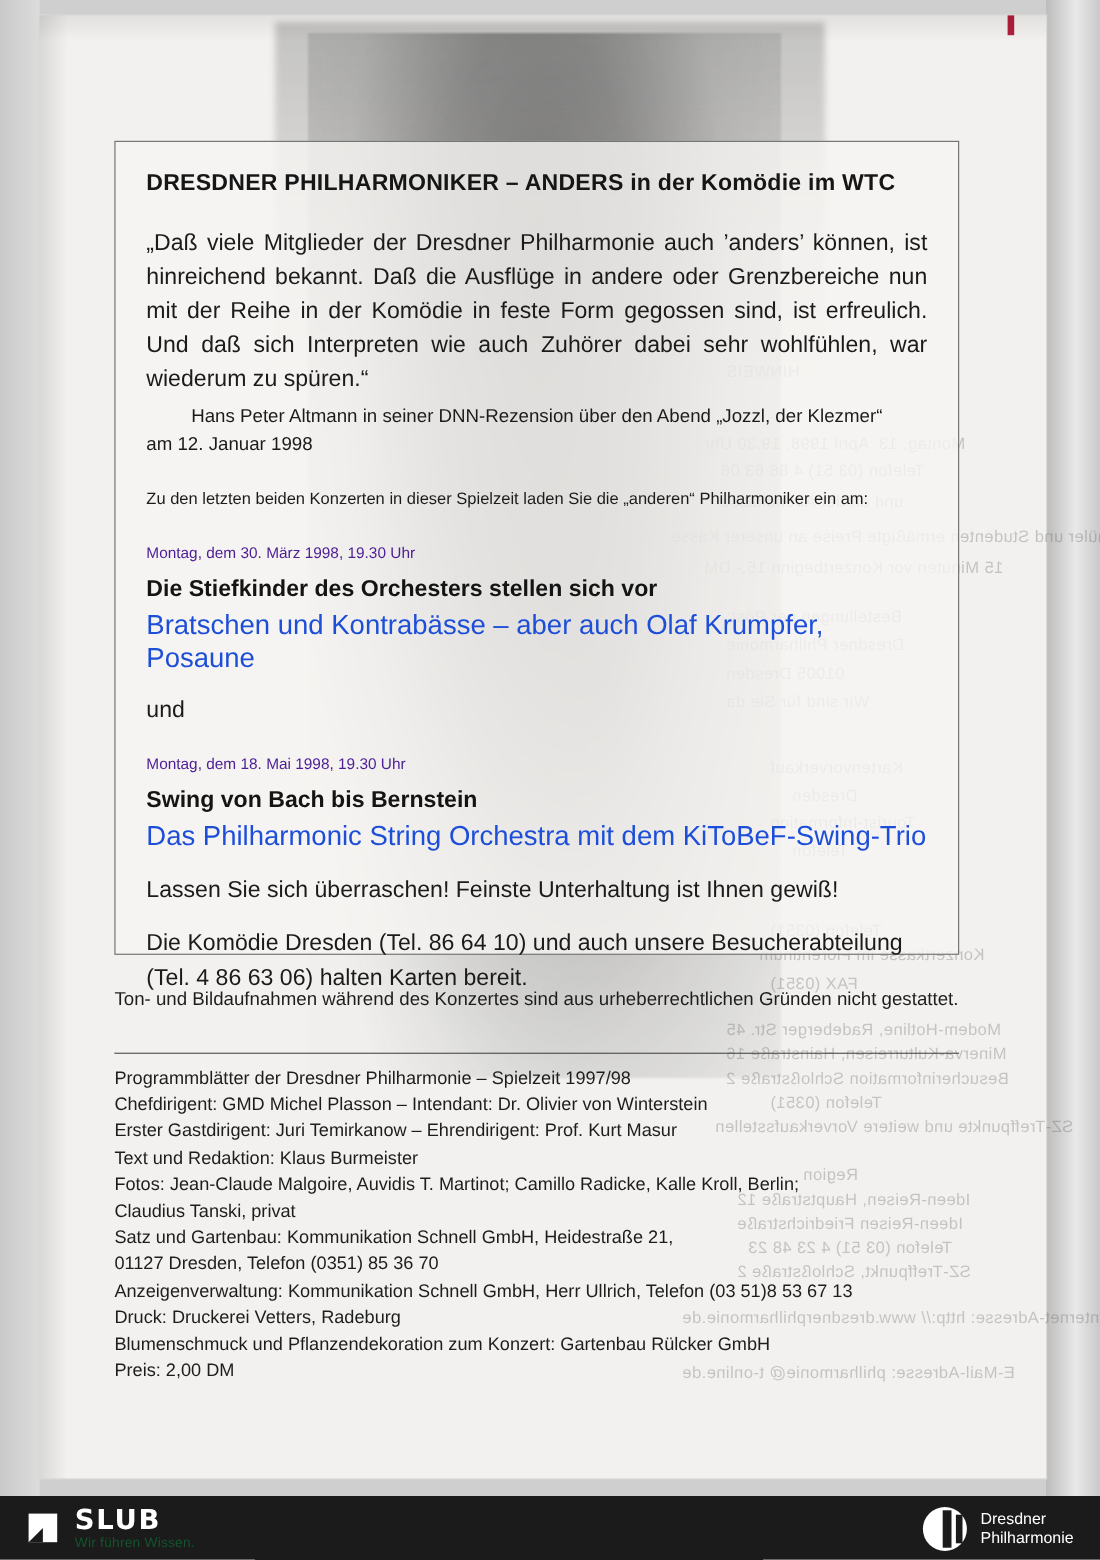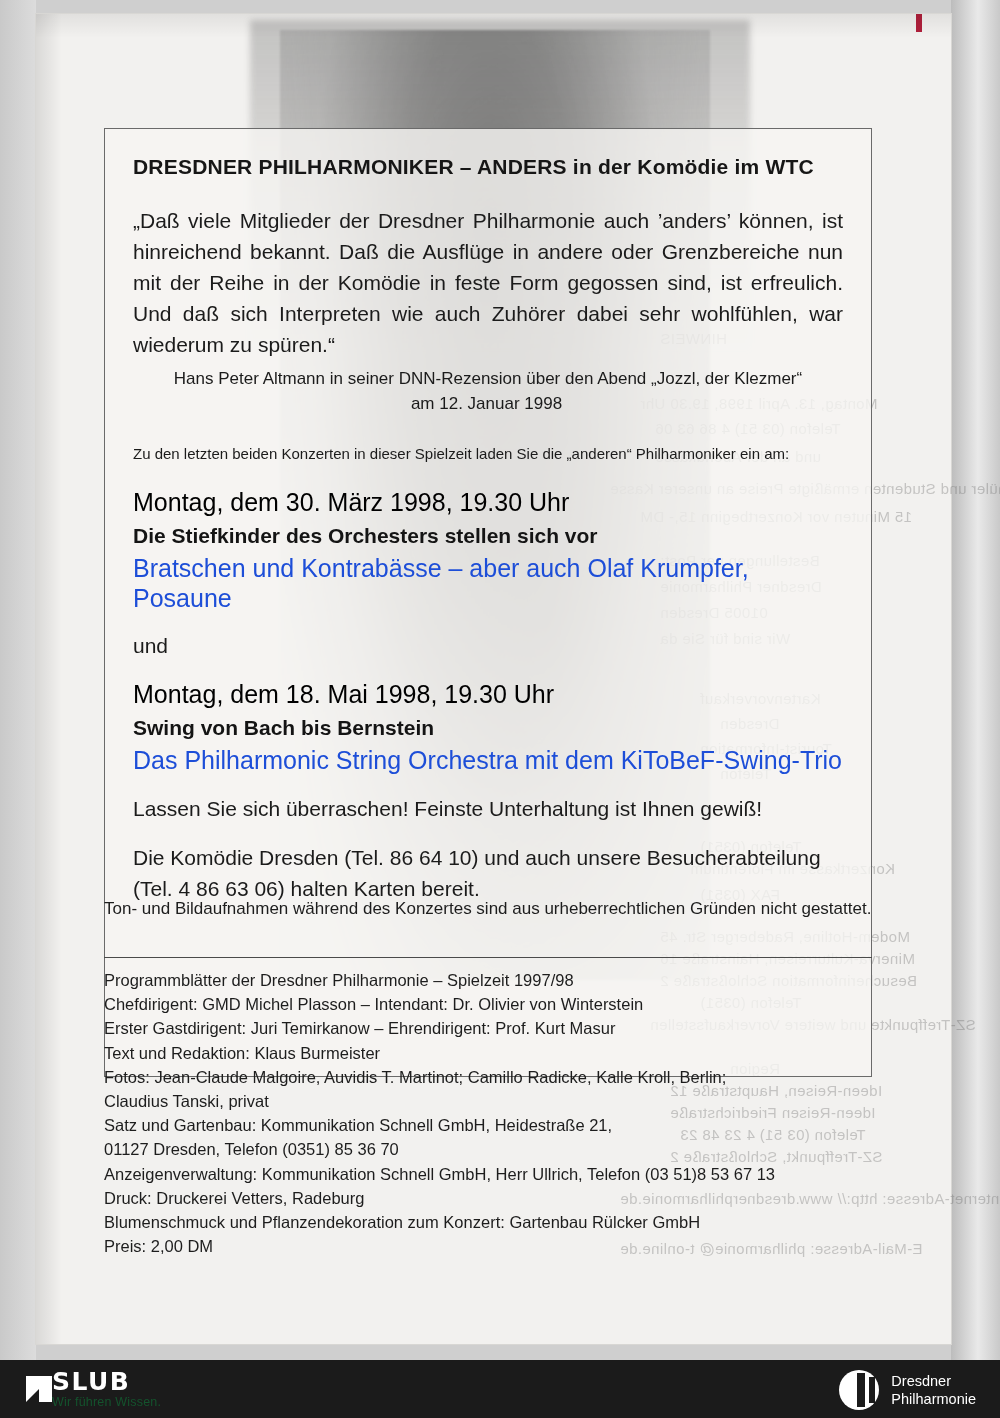--- a/index.html
+++ b/index.html
@@ -85,21 +85,21 @@
     letter-spacing: 0.4px;
     white-space: nowrap;
     pointer-events: none;
     transform: scaleX(-1);
   }
 
   
   .frame {
     position: absolute;
     left: 104px; top: 128px;
-    width: 768px; height: 949px;
+    width: 768px; height: 740px;
     border: 1px solid #6a6a6a;
     background: rgba(246,245,243,0.80);
     box-sizing: border-box;
   }
   .frame-inner {
     padding: 26px 28px 0 28px;
   }
   .headline {
     font-weight: bold;
     font-size: 21px;
@@ -118,33 +118,33 @@
     font-size: 17px;
     line-height: 25px;
     color: #1b1b1b;
     text-align: center;
     margin: 6px 0 0 0;
   }
   .quote-date {
     font-size: 17px;
     line-height: 25px;
     color: #1b1b1b;
-    text-align: center;
+    text-align: left;
     margin: 0 3px 22px 0;
   }
   .para {
     font-size: 15px;
     line-height: 31px;
     color: #1b1b1b;
     margin: 0 0 18px 0;
   }
   .date-line {
-    font-size: 25px;
+    font-size: 14px;
     line-height: 30px;
-    color: #000000;
+    color: #4c1d95;
     margin: 0 0 4px 0;
   }
   .sub-bold {
     font-size: 21px;
     font-weight: bold;
     line-height: 30px;
     color: #141414;
     margin: 0 0 2px 0;
   }
   .sub-plain {
@@ -203,21 +203,21 @@
     position: absolute;
     left: 0; top: 1360px;
     width: 1000px; height: 58px;
     background: #1b1b1b;
   }
   .slub {
     position: absolute;
     left: 26px; top: 1369px;
     display: flex;
     align-items: center;
-    gap: 0;
+    gap: 16px;
   }
   .slub-mark {
     width: 26px; height: 26px;
     background: #ffffff;
     position: relative;
   }
   .slub-mark:after {
     content: "";
     position: absolute;
     left: 0; bottom: 0;

